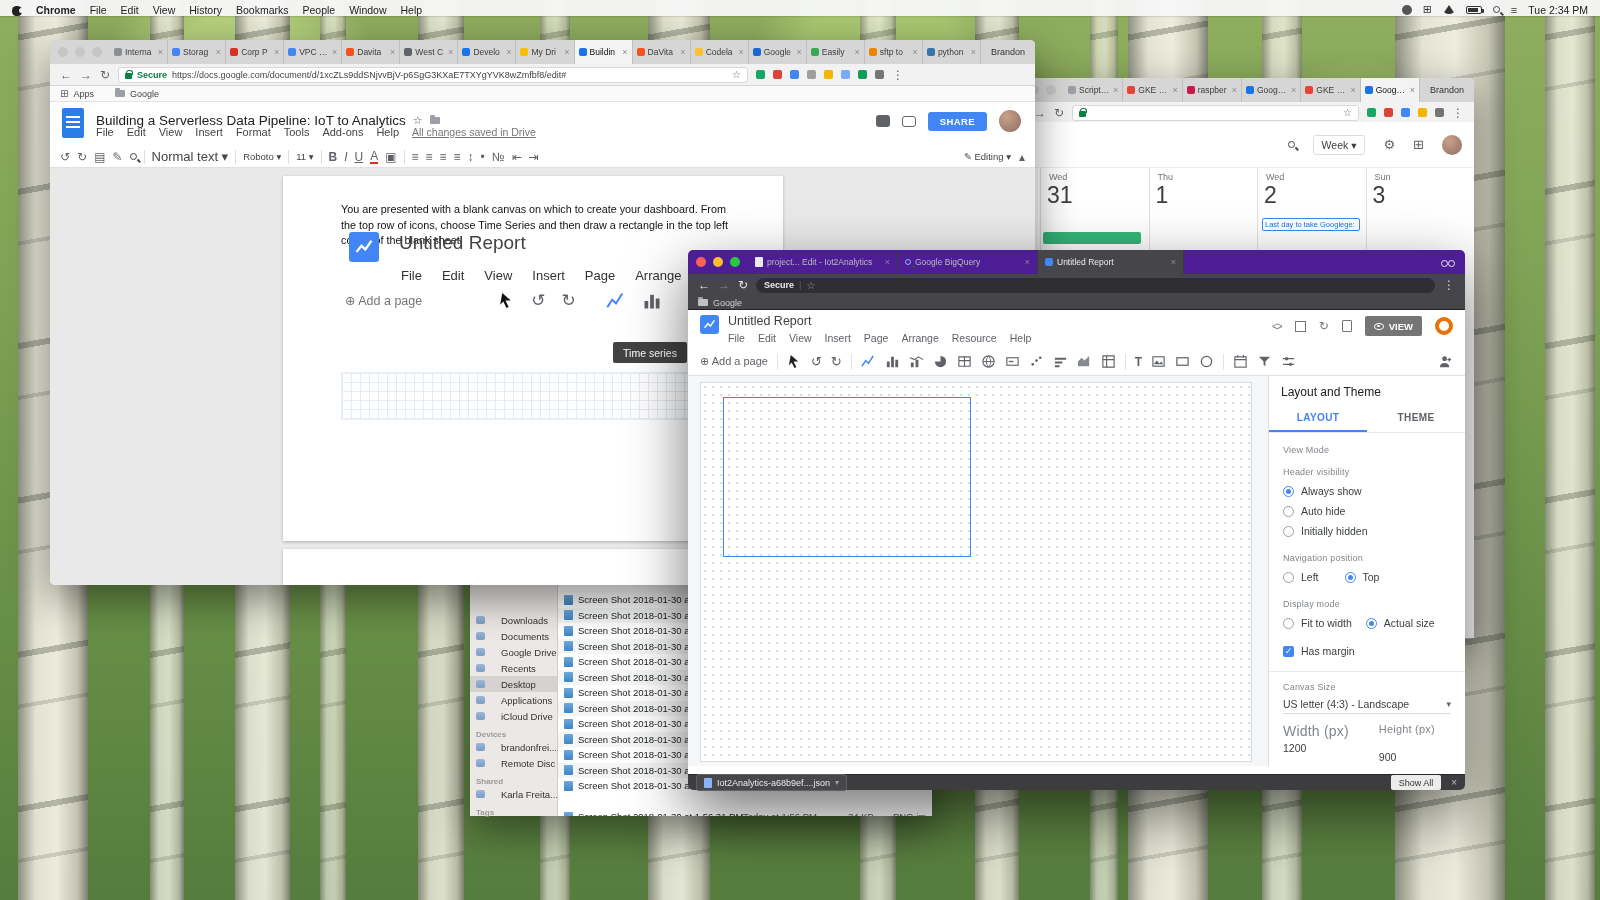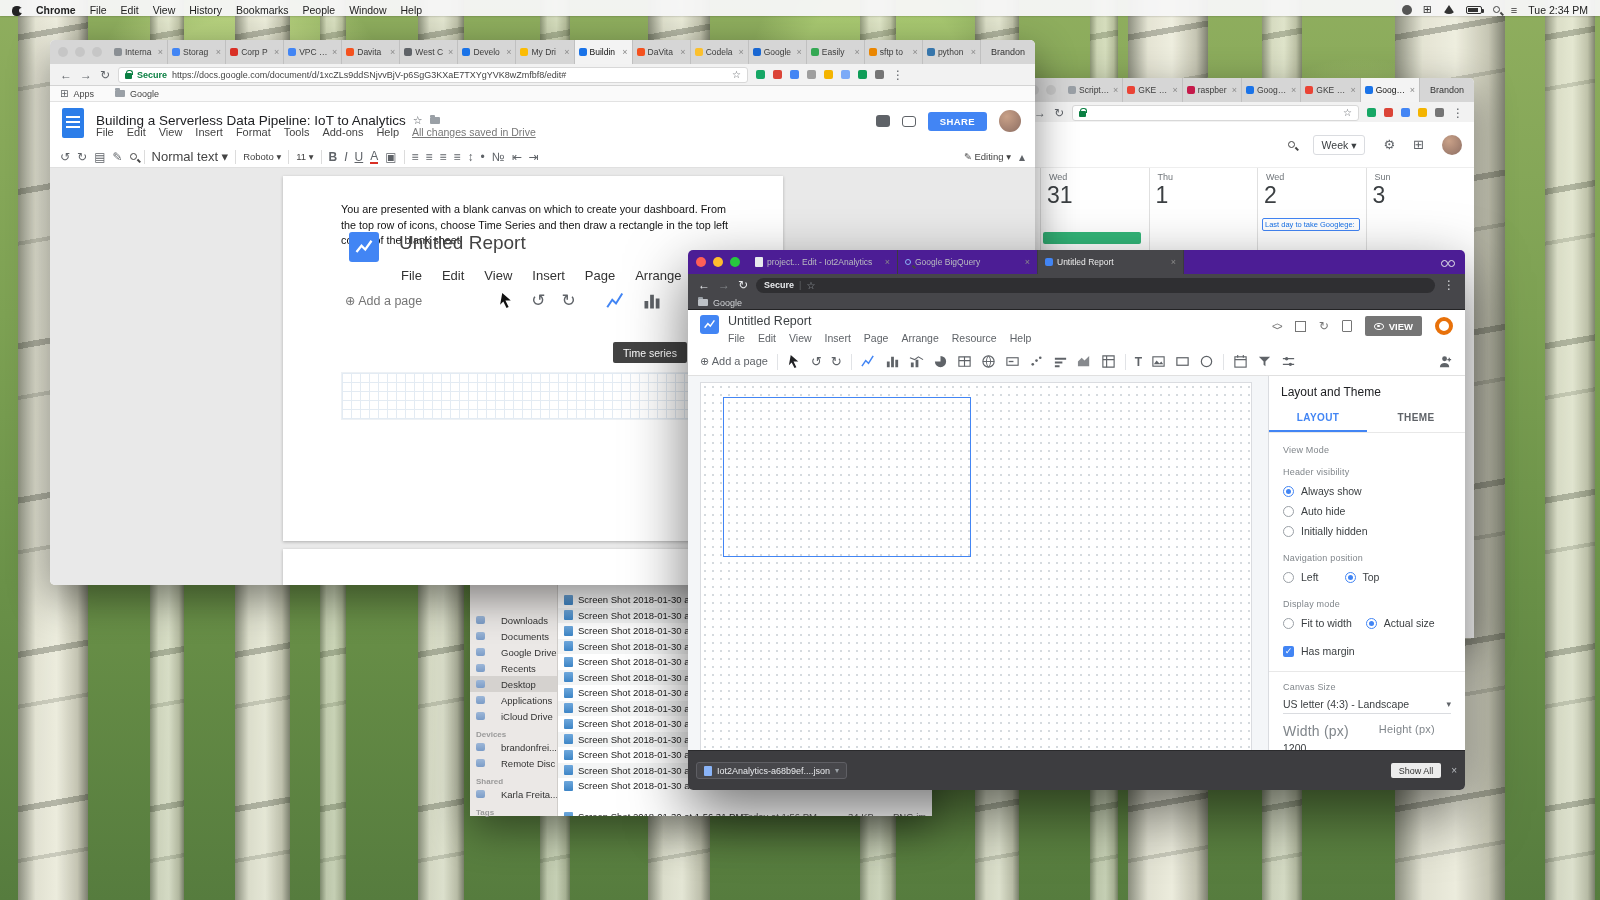--- a/index.html
+++ b/index.html
@@ -98,21 +98,21 @@
   .psec{font-size:9px;color:#80868b;letter-spacing:.2px}
   .radio{width:11px;height:11px;border:1.5px solid #9aa0a6;border-radius:50%;position:relative;flex:none}
   .radio.sel{border-color:#4285f4}
   .radio.sel::after{content:"";position:absolute;left:2px;top:2px;width:5px;height:5px;background:#4285f4;border-radius:50%}
   .cb{width:11px;height:11px;background:#4285f4;border-radius:2px;color:#fff;font-size:9px;line-height:11px;text-align:center;flex:none}
   .prow{display:flex;align-items:center;gap:7px;margin-top:8px}
   .ptab{flex:1;text-align:center;font-size:10px;font-weight:bold;color:#5f6368;padding:7px 0;letter-spacing:.4px}
   .ptab.active{color:#4285f4;border-bottom:2px solid #4285f4}
 
   
-  .shelf{position:absolute;left:0;right:0;bottom:0;height:40px;background:#3d3d40;border-top:1px solid #2a2a2c;display:flex;align-items:center;padding:0 8px;border-radius:0 0 5px 5px}
+  .shelf{position:absolute;left:0;right:0;bottom:0;height:16px;background:#3d3d40;border-top:1px solid #2a2a2c;display:flex;align-items:center;padding:0 8px;border-radius:0 0 5px 5px}
   .chip{background:#47474b;border:1px solid #5f5f64;border-radius:3px;height:17px;display:flex;align-items:center;gap:5px;padding:0 7px;font-size:9px;color:#e8eaed}
   .showall{margin-left:auto;background:#ececec;color:#333;border-radius:2px;font-size:9px;padding:2.5px 8px}
 
   
   .fi-side{position:absolute;left:0;top:20px;bottom:0;width:88px;background:#ebe8e6;border-right:1px solid #d0cdca;font-size:9.5px;color:#333}
   .fi-item{display:flex;align-items:center;gap:16px;height:16px;padding:0 6px;white-space:nowrap;overflow:hidden}
   .fi-item.sel{background:#d5d2cf}
   .si{width:9px;height:8px;background:linear-gradient(#9db7d8,#7b9cc7);border-radius:2px;flex:none}
   .fi-head{font-size:8px;color:#9a9a9a;padding:6px 6px 0;font-weight:bold}
   .fi-list{position:absolute;left:88px;top:20px;right:0;bottom:0;background:#fff;overflow:hidden}

